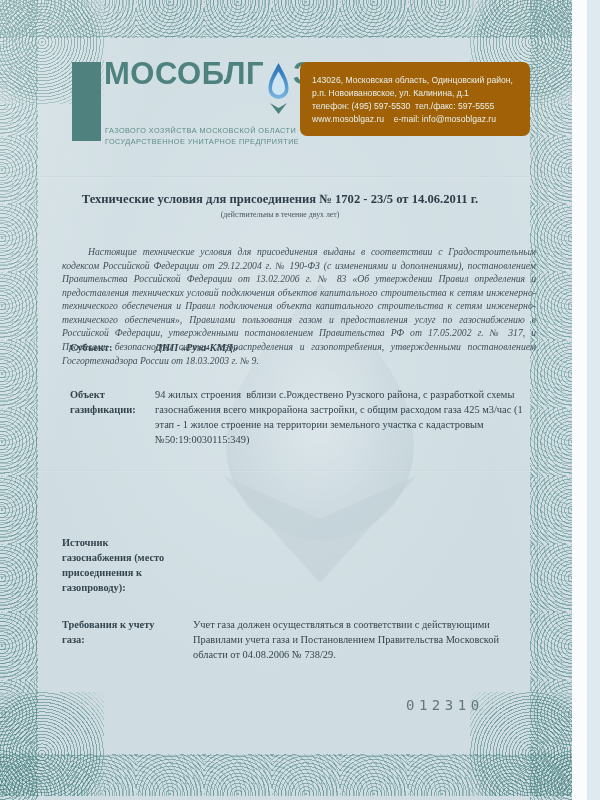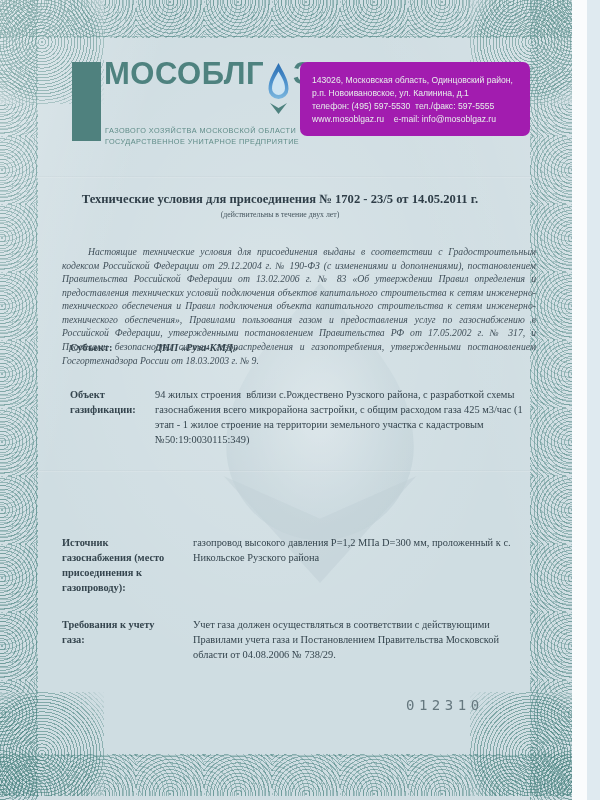--- a/index.html
+++ b/index.html
@@ -56,21 +56,21 @@
   
   .content{position:absolute;inset:0;z-index:5;}
   .logo-square{position:absolute;left:72px;top:62px;width:29px;height:79px;background:#4f817e;}
   .logo-row{position:absolute;left:104px;top:62px;height:58px;display:flex;align-items:flex-start;}
   .logo-text{font-family:"Liberation Sans",sans-serif;font-weight:bold;font-size:31px;line-height:.78;
              color:#4e827f;letter-spacing:.5px;}
   .flame{width:27px;height:56px;margin:0 1px;flex:none;}
   .logo-caption{position:absolute;left:105px;top:125px;font-family:"Liberation Sans",sans-serif;
                 font-size:7.3px;letter-spacing:.45px;color:#5f8c88;line-height:1.55;white-space:nowrap;}
   .contact-box{position:absolute;left:300px;top:62px;width:230px;box-sizing:border-box;
-               background:#a21caf;border-radius:7px;padding:12px 12px 10px;
+               background:#a16207;border-radius:7px;padding:12px 12px 10px;
                color:#e7efec;font-family:"Liberation Sans",sans-serif;font-size:8.6px;line-height:1.5;}
   .doc-title{position:absolute;left:46px;right:86px;top:192px;text-align:center;
              font-weight:bold;font-size:12.6px;color:#2e3d47;}
   .doc-sub{position:absolute;left:46px;right:86px;top:210px;text-align:center;
            font-size:7.8px;color:#46565f;}
   .preamble{position:absolute;left:62px;right:64px;top:245px;font-style:italic;font-size:9.7px;
             line-height:1.4;color:#41505a;text-align:justify;text-indent:26px;}
   .field-row{position:absolute;display:flex;color:#35454e;font-size:10.4px;line-height:1.44;}
   .fr-1{left:70px;right:76px;top:341px;}
   .fr-2{left:70px;right:76px;top:388px;}
@@ -139,38 +139,37 @@
       <div>ГОСУДАРСТВЕННОЕ УНИТАРНОЕ ПРЕДПРИЯТИЕ</div>
     </div>
 
     <div class="contact-box">
       <div>143026, Московская область, Одинцовский район,</div>
       <div>р.п. Новоивановское, ул. Калинина, д.1</div>
       <div>телефон: (495) 597-5530&nbsp; тел./факс: 597-5555</div>
       <div>www.mosoblgaz.ru&nbsp;&nbsp;&nbsp;&nbsp;e-mail: info@mosoblgaz.ru</div>
     </div>
 
-    <div class="doc-title">Технические условия для присоединения № 1702 - 23/5 от 14.05.2011 г.</div>
+    <div class="doc-title">Технические условия для присоединения № 1702 - 23/5 от 14.06.2011 г.</div>
     <div class="doc-sub">(действительны в течение двух лет)</div>
 
     <div class="preamble">Настоящие технические условия для присоединения выданы в соответствии с Градостроительным кодексом Российской Федерации от 29.12.2004 г. № 190-ФЗ (с изменениями и дополнениями), постановлением Правительства Российской Федерации от 13.02.2006 г. № 83 «Об утверждении Правил определения и предоставления технических условий подключения объектов капитального строительства к сетям инженерно-технического обеспечения и Правил подключения объекта капитального строительства к сетям инженерно-технического обеспечения», Правилами пользования газом и предоставления услуг по газоснабжению в Российской Федерации, утвержденными постановлением Правительства РФ от 17.05.2002 г. № 317, и Правилами безопасности систем газораспределения и газопотребления, утвержденными постановлением Госгортехнадзора России от 18.03.2003 г. № 9.</div>
 
     <div class="field-row fr-1">
       <div class="f-label">Субъект:</div>
       <div class="f-value">ДНП «Руза-КМД»</div>
     </div>
 
     <div class="field-row fr-2">
       <div class="f-label">Объект газификации:</div>
       <div class="f-value">94 жилых строения&nbsp; вблизи с.Рождествено Рузского района, с разработкой схемы газоснабжения всего микрорайона застройки, с общим расходом газа 425 м3/час (1 этап - 1 жилое строение на территории земельного участка с кадастровым №50:19:0030115:349)</div>
     </div>
 
     <div class="field-row fr-3">
       <div class="f-label">Источник газоснабжения (место присоединения к газопроводу):</div>
-      <div class="f-value">газопровод высокого давления Р=1,2 МПа D=300 мм, проложенный к с. Никольское Рузского района</div>
     </div>
 
     <div class="field-row fr-4">
       <div class="f-label">Требования к учету газа:</div>
       <div class="f-value">Учет газа должен осуществляться в соответствии с действующими Правилами учета газа и Постановлением Правительства Московской области от 04.08.2006 № 738/29.</div>
     </div>
 
     <div class="serial">012310</div>
   </div>
 

